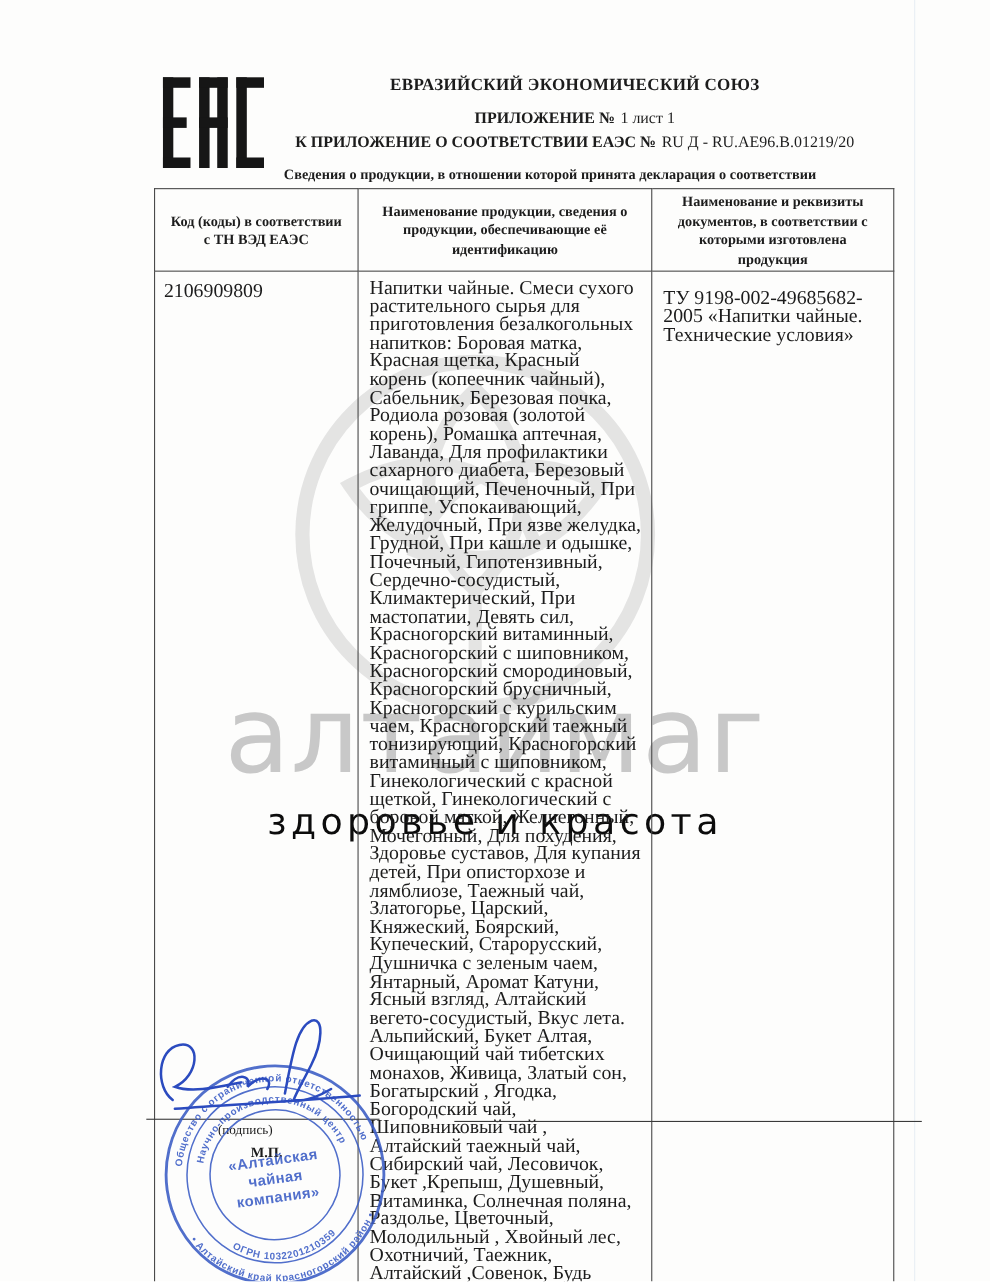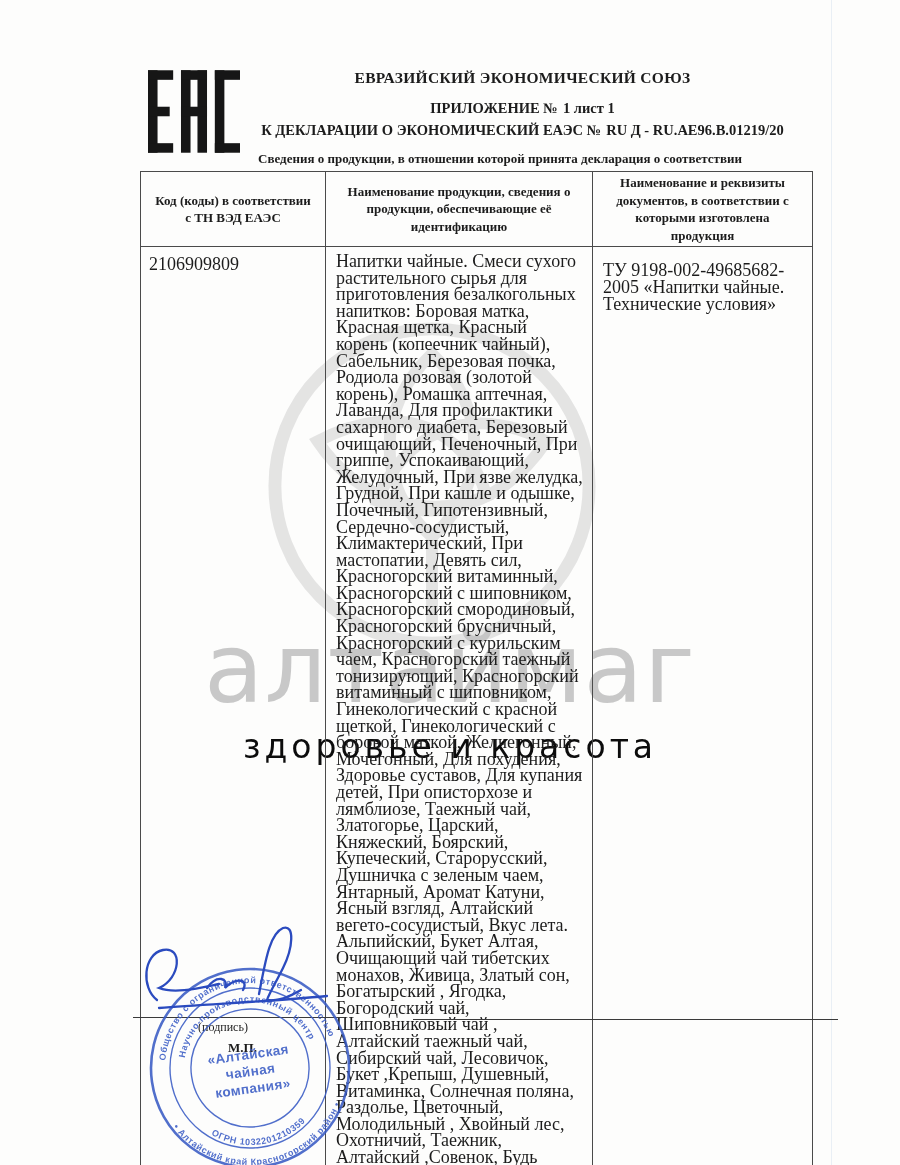--- a/index.html
+++ b/index.html
@@ -23,21 +23,21 @@
   }
   .wm-leaf{left:258px;top:312px;width:348px;height:348px;opacity:.55;}
 
   
   .eac-logo{position:absolute;left:148px;top:70px;width:92px;height:83px;z-index:1;}
   .head{position:absolute;left:190px;top:69px;width:665px;text-align:center;z-index:1;}
   .head .t1{font-weight:bold;font-size:15.5px;letter-spacing:.3px;}
   .head .t2{font-size:14.5px;margin-top:13px;}
   .head .t3{font-size:14.5px;margin-top:5px;}
   .lbl-b{font-weight:bold;}
-  .lbl-r{font-weight:bold;margin-left:5px;}
+  .lbl-r{font-weight:normal;margin-left:5px;}
   .subtitle{
     position:absolute;left:140px;top:151px;width:720px;text-align:center;
     font-weight:bold;font-size:13px;z-index:1;
   }
 
   
   table.doc{
     position:absolute;left:140px;top:171px;width:672px;z-index:1;
     border-collapse:collapse;table-layout:fixed;background:transparent;
   }
@@ -94,21 +94,21 @@
       <rect x="77" y="0" width="29" height="11"></rect>
     <rect x="77" y="84" width="29" height="11"></rect>
   </svg>
 
   <div class="head">
     <div class="t1">ЕВРАЗИЙСКИЙ ЭКОНОМИЧЕСКИЙ СОЮЗ</div>
     <div class="t2">
       <span class="lbl-b">ПРИЛОЖЕНИЕ №</span><span class="lbl-r">1 лист 1</span>
     </div>
     <div class="t3">
-      <span class="lbl-b">К ДЕКЛАРАЦИИ О ЭКОНОМИЧЕСКИЙ ЕАЭС №</span><span class="lbl-r">RU Д - RU.АЕ96.В.01219/20</span>
+      <span class="lbl-b">К ПРИЛОЖЕНИЕ О СООТВЕТСТВИИ ЕАЭС №</span><span class="lbl-r">RU Д - RU.АЕ96.В.01219/20</span>
     </div>
   </div>
   <div class="subtitle">Сведения о продукции, в отношении которой принята декларация о соответствии</div>
 
   <table class="doc">
     <colgroup>
         <col style="width:185px">
         <col style="width:267px">
         <col style="width:220px">
       </colgroup>

